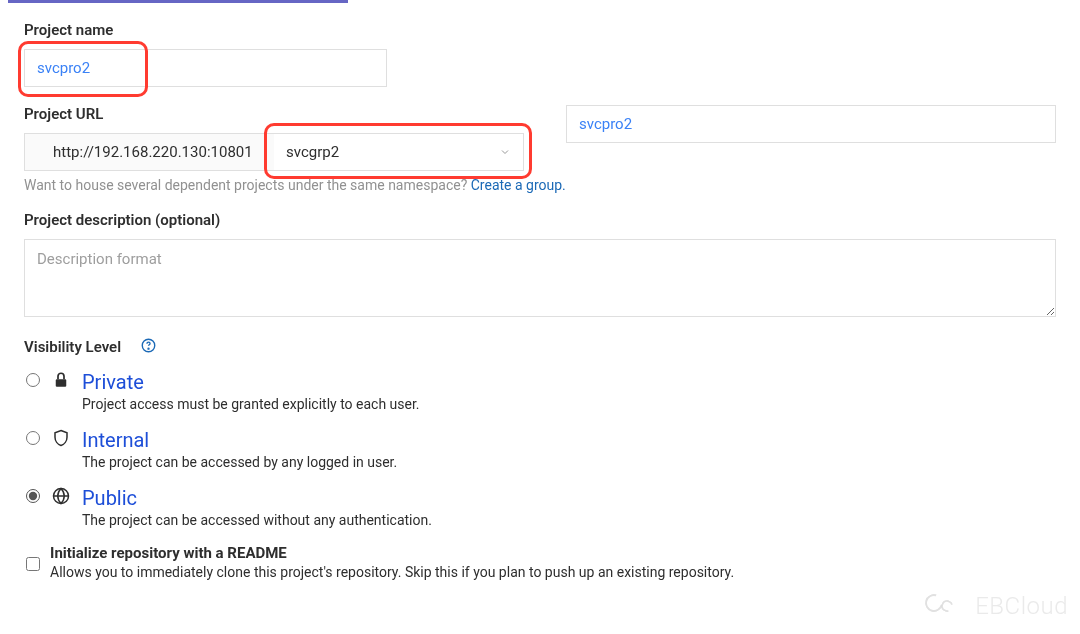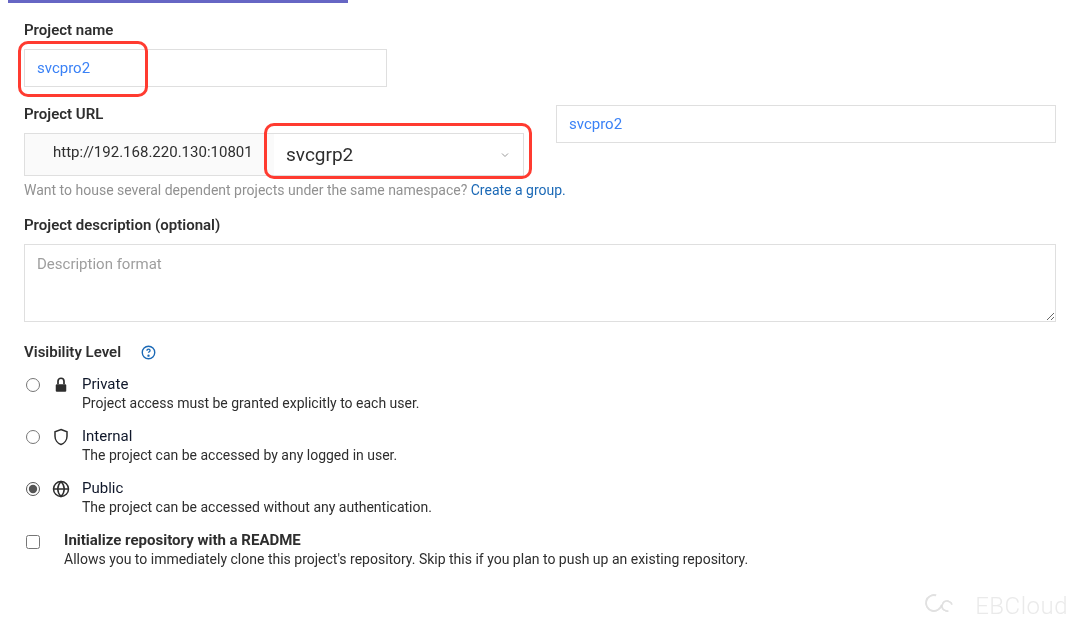--- a/index.html
+++ b/index.html
@@ -53,21 +53,21 @@
       position: relative;
     }
     .highlight-box-name {
       position: absolute;
       border: 3px solid #ff3b30;
       border-radius: 10px;
       pointer-events: none;
     }
     .url-row {
       display: flex;
-      gap: 32px;
+      gap: 42px;
       margin-bottom: 6px;
     }
     .url-col {
       width: 500px;
     }
     .slug-col {
       flex: 1;
     }
     .url-group {
       display: flex;
@@ -82,21 +82,21 @@
       color: #2e2e2e;
       white-space: nowrap;
       width: 250px;
       overflow: hidden;
     }
     .url-select {
       flex: 1;
       border: 1px solid #dfdfdf;
       border-left: none;
       padding: 9px 12px;
-      font-size: 19px;
+      font-size: 15px;
       color: #2e2e2e;
       background: #fff;
       display: flex;
       align-items: center;
       justify-content: space-between;
       cursor: pointer;
       position: relative;
     }
     .chevron {
       width: 12px;
@@ -123,21 +123,21 @@
       color: #2e2e2e;
       min-height: 78px;
       resize: vertical;
       font-family: inherit;
     }
     .desc-textarea::placeholder {
       color: #9e9e9e;
     }
     .visibility-section label.field-label {
       display: flex;
-      align-items: center;
+      align-items: flex-start;
       gap: 20px;
       margin-bottom: 14px;
     }
     .help-icon {
       width: 15px;
       height: 15px;
       color: #1b69b6;
     }
     .radio-option {
       display: flex;
@@ -153,33 +153,33 @@
       accent-color: #555;
     }
     .radio-icon {
       width: 18px;
       height: 18px;
       margin-top: 1px;
       flex-shrink: 0;
     }
     .radio-text strong {
       font-weight: 400;
-      font-size: 15px;
-      color: #0f172a;
+      font-size: 20px;
+      color: #1d4ed8;
       display: block;
       margin-bottom: 2px;
     }
     .radio-text .sub {
       font-size: 14px;
       color: #2e2e2e;
     }
     .checkbox-row {
       display: flex;
-      align-items: flex-start;
-      gap: 24px;
+      align-items: center;
+      gap: 10px;
       margin-top: 14px;
       padding-left: 2px;
     }
     .checkbox-row input[type="checkbox"] {
       margin-top: 4px;
       width: 14px;
       height: 14px;
     }
     .checkbox-text strong {
       font-weight: 700;

